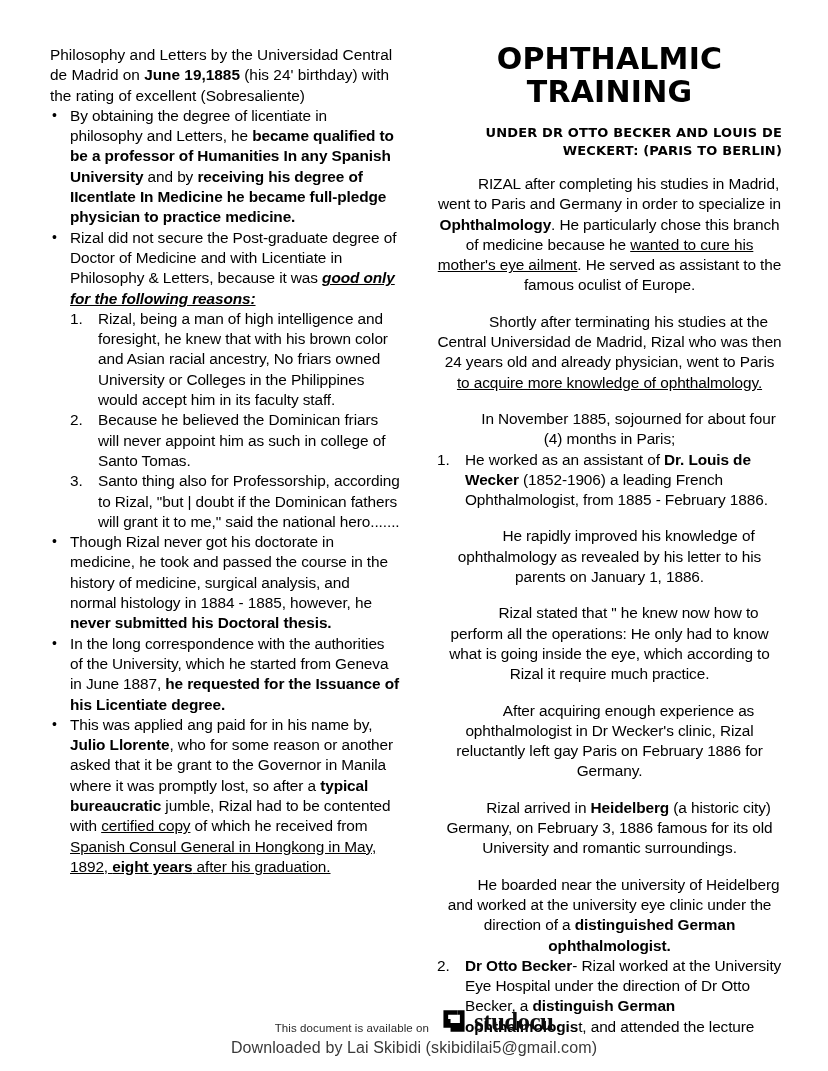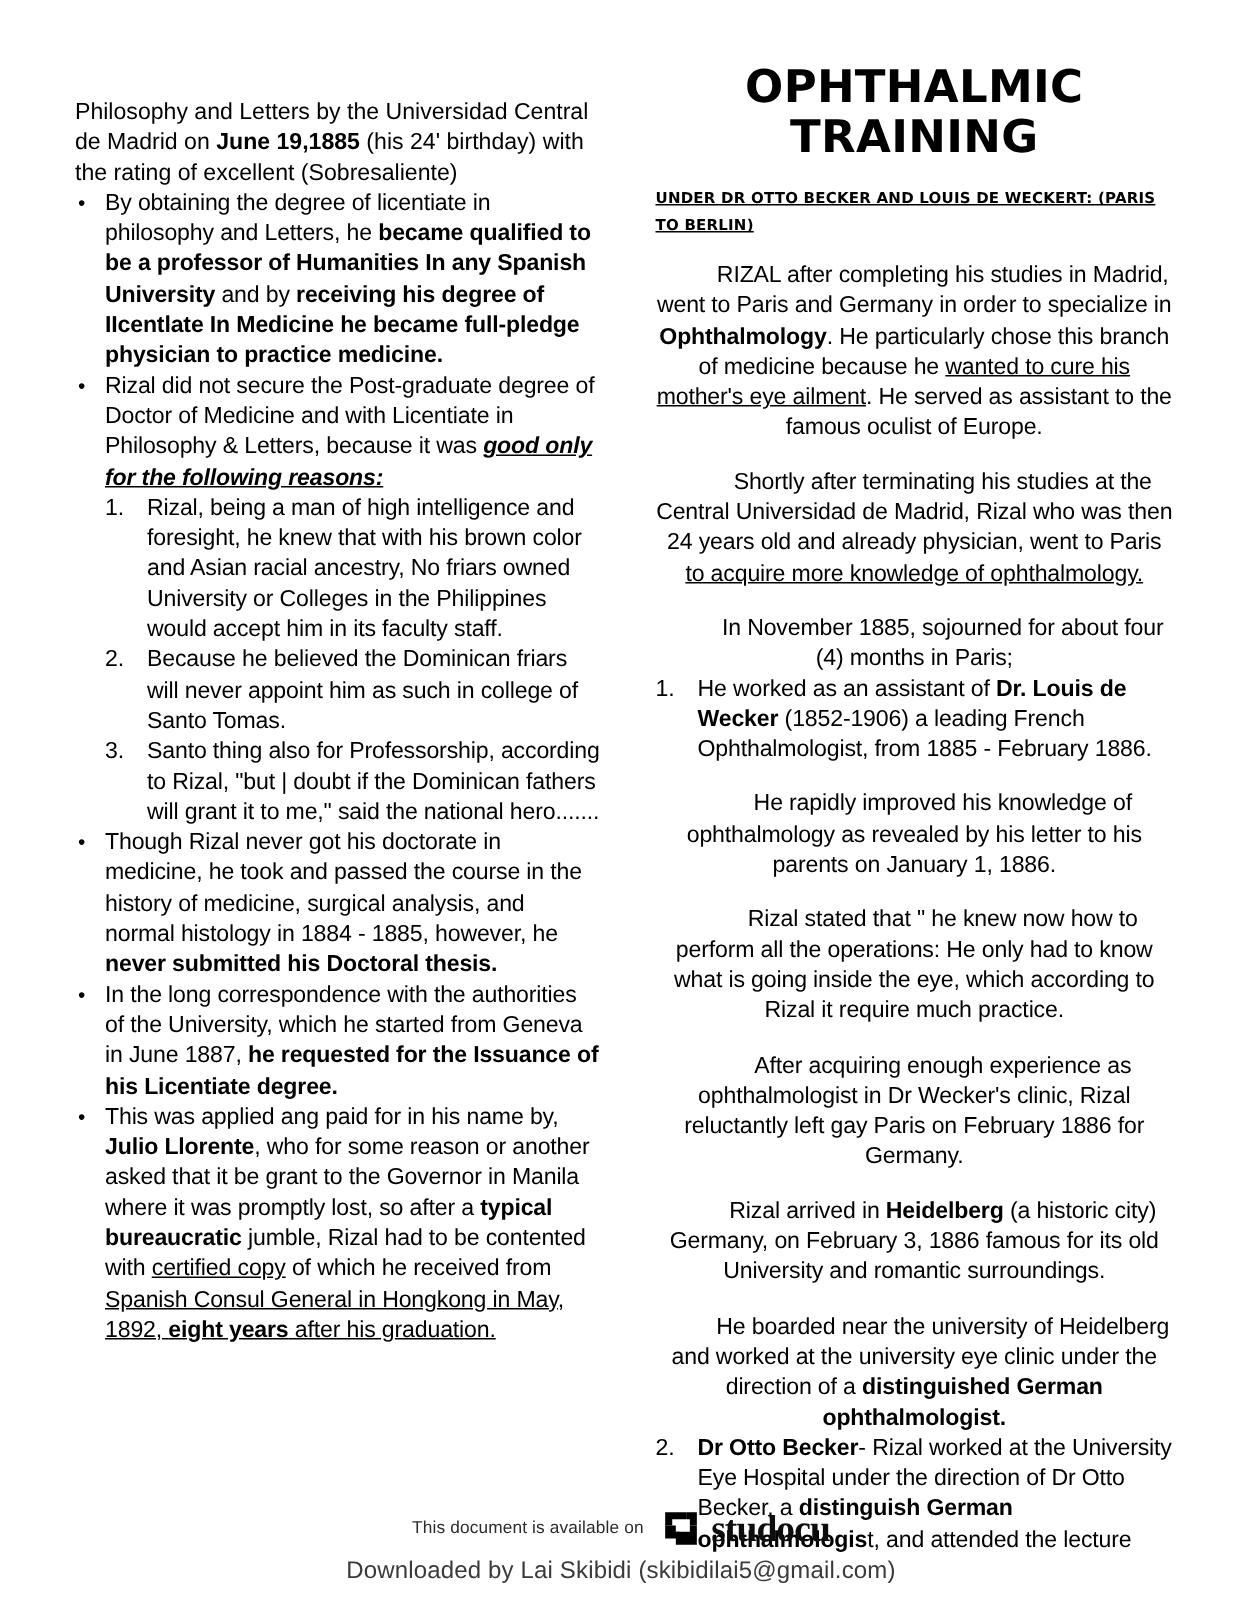--- a/index.html
+++ b/index.html
@@ -33,21 +33,20 @@
     height: 1005px;
     display: flex;
     align-items: flex-start;
   }
 
   .col-left {
     width: 350px;
     margin-left: 50px;
     padding-top: 45px;
     box-sizing: border-box;
-    margin-top: 20px;
   }
 
   .col-right {
     width: 345px;
     margin-left: 37px;
     padding-top: 42px;
     box-sizing: border-box;
   }
 
   
@@ -146,47 +145,46 @@
     font-weight: 700;
     font-size: 30px;
     letter-spacing: 0.2px;
     text-align: center;
     margin: 0 0 16px 0;
     line-height: 1.1;
   }
   .doc-subtitle {
     font-family: "DejaVu Sans", sans-serif;
     font-weight: 700;
-    font-size: 10px;
+    font-size: 13px;
     letter-spacing: 0.15px;
-    text-align: left;
+    text-align: right;
     line-height: 18px;
     margin: 0 0 14px 0;
-    text-decoration: underline;
   }
 
   b, .b { font-weight: 700; }
   .u { text-decoration: underline; }
   .bi-u {
     font-weight: 700;
     font-style: italic;
     text-decoration: underline;
   }
 
   
   .footer {
     position: absolute;
     left: 0;
     bottom: 14px;
     width: 828px;
     text-align: center;
   }
   .footer-row {
     display: flex;
-    align-items: center;
+    align-items: flex-end;
     justify-content: center;
     gap: 12px;
     height: 30px;
   }
   .footer-avail {
     font-size: 11.5px;
     color: #2b2b2b;
     letter-spacing: 0.1px;
   }
   .brand {

